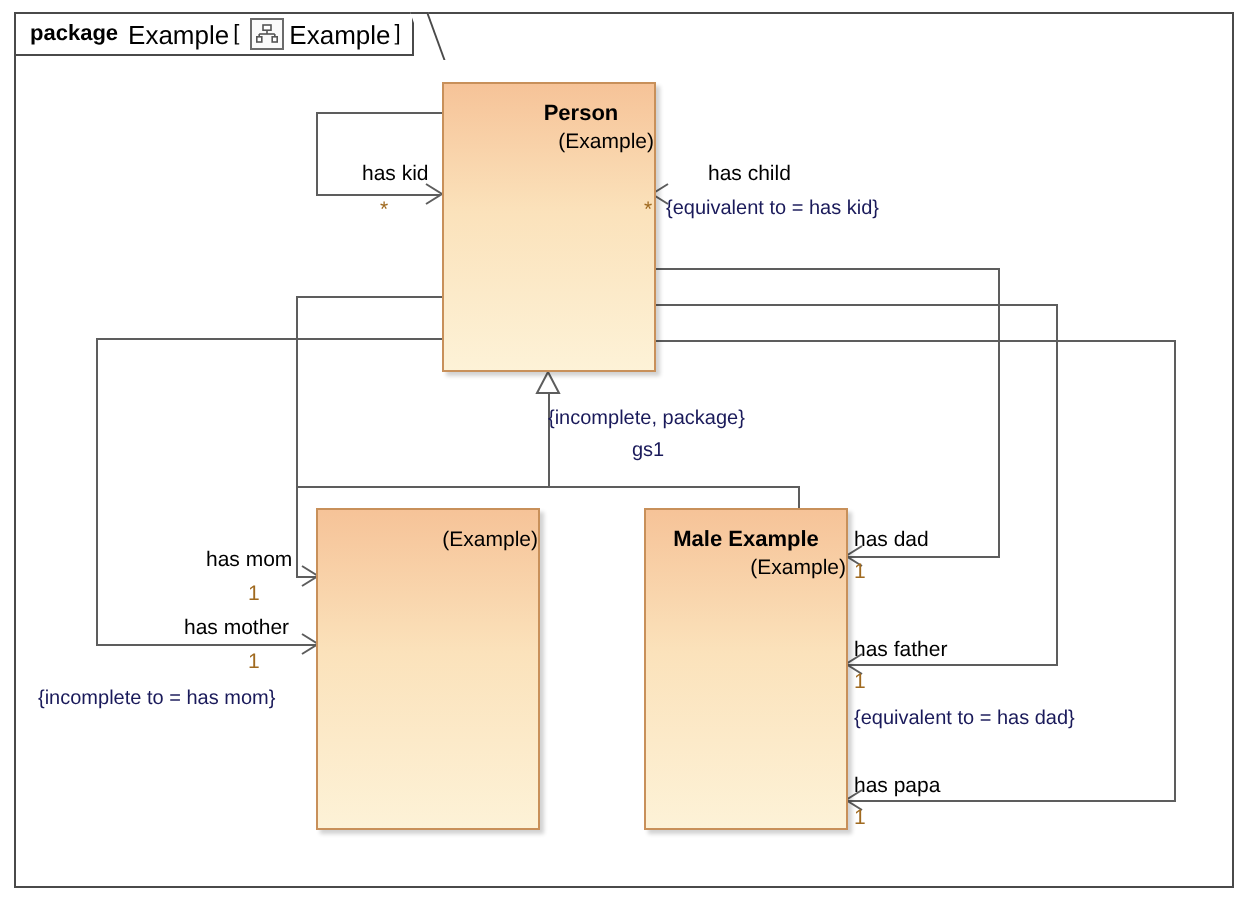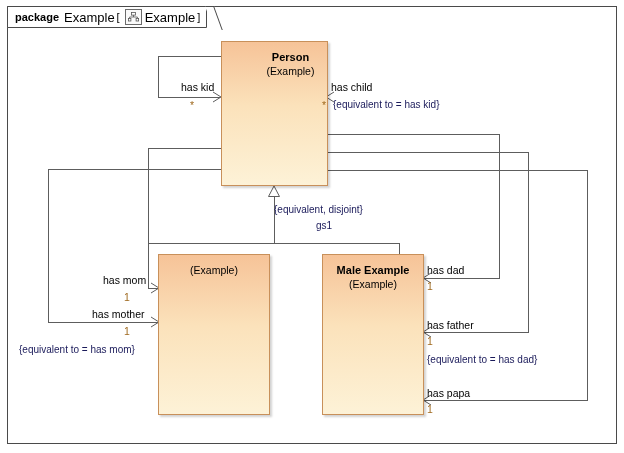--- a/index.html
+++ b/index.html
@@ -90,20 +90,21 @@
   .cls-name {
     font-size: 11px;
     font-weight: bold;
     color: #000;
     line-height: 14px;
   }
   .cls-sub {
     font-size: 10.5px;
     color: #000;
     line-height: 14px;
+    text-align: right;
   }
 
   
   .ln {
     position: absolute;
     background: #5d5d5d;
   }
   .lnh { height: 1px; }
   .lnv { width: 1px; }
 
@@ -233,37 +234,37 @@
   </div>
 
   <div class="cls" style="left:322px; top:254px; width:102px; height:161px;">
     <div class="cls-name">Male Example</div>
     <div class="cls-sub">(Example)</div>
   </div>
 
   <div class="lbl" style="left:181px; top:81px;">has kid</div>
   <div class="mult" style="left:190px; top:99px;">*</div>
 
-  <div class="lbl" style="left:331px; top:81px;">has child</div>
+  <div class="lbl" style="left:331px; top:81px;padding-left:23px;">has child</div>
   <div class="mult" style="left:322px; top:99px;">*</div>
   <div class="constr" style="left:333px; top:99px;">{equivalent to = has kid}</div>
 
   <div class="lbl" style="left:103px; top:274px;">has mom</div>
   <div class="mult" style="left:124px; top:291px;">1</div>
 
   <div class="lbl" style="left:92px; top:308px;">has mother</div>
   <div class="mult" style="left:124px; top:325px;">1</div>
-  <div class="constr" style="left:19px; top:344px;">{equivalent to = has mom}</div>
+  <div class="constr" style="left:19px; top:344px;">{incomplete to = has mom}</div>
 
   <div class="lbl" style="left:427px; top:264px;">has dad</div>
   <div class="mult" style="left:427px; top:280px;">1</div>
 
   <div class="lbl" style="left:427px; top:319px;">has father</div>
   <div class="mult" style="left:427px; top:335px;">1</div>
   <div class="constr" style="left:427px; top:354px;">{equivalent to = has dad}</div>
 
   <div class="lbl" style="left:427px; top:387px;">has papa</div>
   <div class="mult" style="left:427px; top:403px;">1</div>
 
-  <div class="gsl" style="left:274px; top:203px;">{equivalent, disjoint}</div>
+  <div class="gsl" style="left:274px; top:203px;">{incomplete, package}</div>
   <div class="gsl" style="left:316px; top:219px;">gs1</div>
 
 </div>
 
 </body></html>

